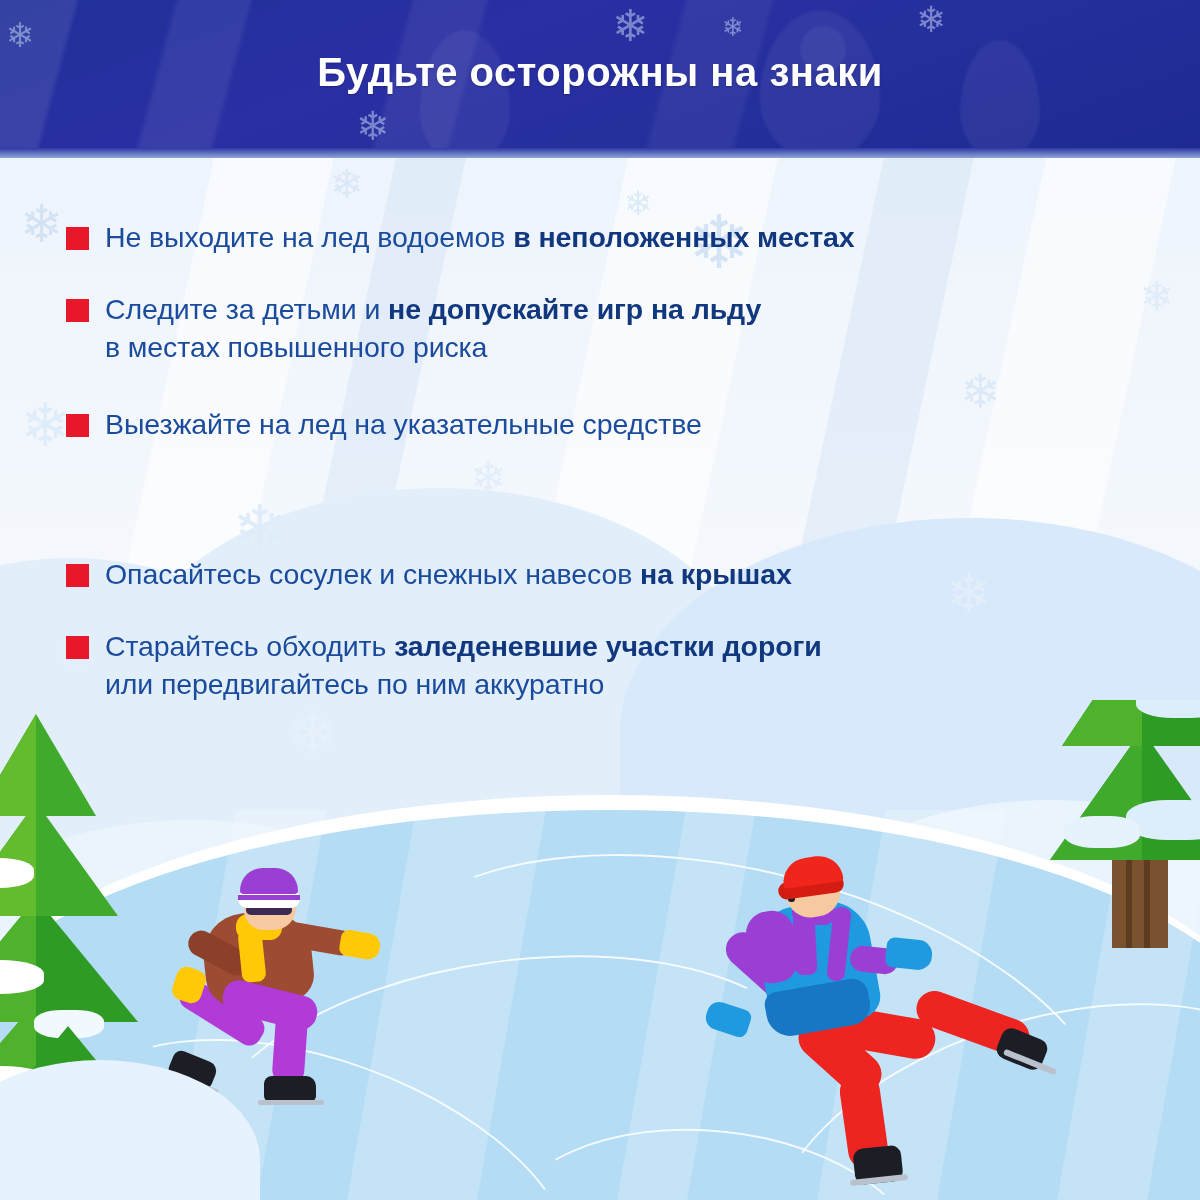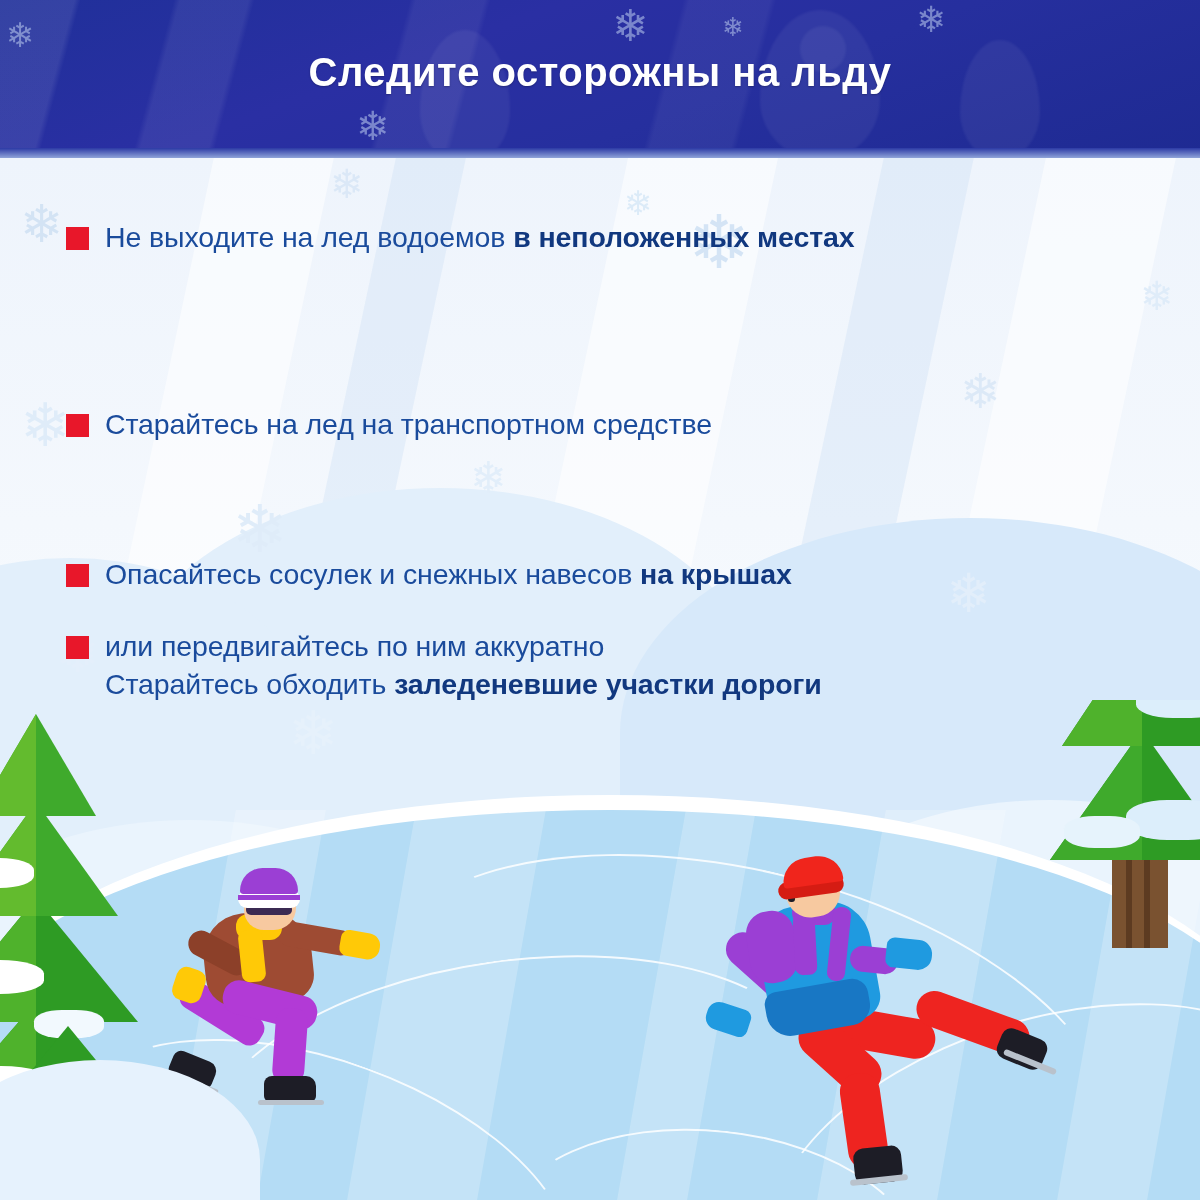--- a/index.html
+++ b/index.html
@@ -87,21 +87,21 @@
     <div class="hdr-figure" style="left:800px;top:26px;width:46px;height:46px;border-radius:50%;"></div>
     <div class="hdr-figure" style="left:420px;top:30px;width:90px;height:135px;"></div>
     <div class="hdr-figure" style="left:960px;top:40px;width:80px;height:120px;"></div>
 
     <div class="flake hdrf" style="left:612px;top:4px;font-size:44px;">❄</div>
     <div class="flake hdrf" style="left:722px;top:14px;font-size:26px;">❄</div>
     <div class="flake hdrf" style="left:916px;top:2px;font-size:36px;">❄</div>
     <div class="flake hdrf" style="left:356px;top:106px;font-size:40px;">❄</div>
     <div class="flake hdrf" style="left:6px;top:18px;font-size:34px;">❄</div>
 
-    <div class="title">Следите осторожны на льду</div>
+    <div class="title">Будьте осторожны на знаки</div>
     <div class="hdr-bottom-grad"></div>
   </div>
 
   <div class="body-bg">
     <div class="streak" style="left:150px;top:0;width:120px;height:600px;"></div>
     <div class="streak d" style="left:330px;top:0;width:70px;height:620px;"></div>
     <div class="streak" style="left:560px;top:0;width:150px;height:640px;"></div>
     <div class="streak d" style="left:820px;top:0;width:90px;height:600px;"></div>
     <div class="streak" style="left:980px;top:0;width:130px;height:620px;"></div>
 
@@ -121,31 +121,35 @@
     <div class="flake" style="left:56px;top:470px;font-size:52px;color:#e4effb;">❄</div>
     <div class="flake" style="left:288px;top:546px;font-size:60px;color:#e6f1fb;">❄</div>
     <div class="flake" style="left:1140px;top:118px;font-size:40px;color:#dfecf9;">❄</div>
   </div>
 
   <div class="bullets">
       <div class="bullet" style="top: 60px;">
         <div class="sq" style="background: rgb(232, 23, 42);"></div>
         <div class="btext" style="color: rgb(26, 75, 156);"><div><span>Не выходите на лед водоемов </span><b style="color: rgb(17, 56, 127);">в неположенных местах</b></div></div>
       </div>
+      <div class="bullet" style="top: 132px;">
+        <div class="sq" style="background: rgb(232, 23, 42);"></div>
+        <div class="btext" style="color: rgb(26, 75, 156);"><div><span>Следите за детьми и </span><b style="color: rgb(17, 56, 127);">не допускайте игр на льду</b></div><div><span>в местах повышенного риска</span></div></div>
+      </div>
       <div class="bullet" style="top: 247px;">
         <div class="sq" style="background: rgb(232, 23, 42);"></div>
-        <div class="btext" style="color: rgb(26, 75, 156);"><div><span>Старайтесь на лед на транспортном средстве</span></div></div>
+        <div class="btext" style="color: rgb(26, 75, 156);"><div><span>Выезжайте на лед на указательные средстве</span></div></div>
       </div>
       <div class="bullet" style="top: 397px;">
         <div class="sq" style="background: rgb(232, 23, 42);"></div>
         <div class="btext" style="color: rgb(26, 75, 156);"><div><span>Опасайтесь сосулек и снежных навесов </span><b style="color: rgb(17, 56, 127);">на крышах</b></div></div>
       </div>
       <div class="bullet" style="top: 469px;">
         <div class="sq" style="background: rgb(232, 23, 42);"></div>
-        <div class="btext" style="color: rgb(26, 75, 156);"><div><span>или передвигайтесь по ним аккуратно</span></div><div><span>Старайтесь обходить </span><b style="color: rgb(17, 56, 127);">заледеневшие участки дороги</b></div></div>
+        <div class="btext" style="color: rgb(26, 75, 156);"><div><span>Старайтесь обходить </span><b style="color: rgb(17, 56, 127);">заледеневшие участки дороги</b></div><div><span>или передвигайтесь по ним аккуратно</span></div></div>
       </div>
     </div>
 
   <div class="scene">
 
     <div class="snowbank" style="left:-120px;top:120px;width:620px;height:420px;"></div>
     <div class="snowbank" style="left:740px;top:100px;width:620px;height:420px;"></div>
 
     <div class="rink">
       <div class="rink-band" style="left:250px;top:0;width:90px;height:520px;"></div>

